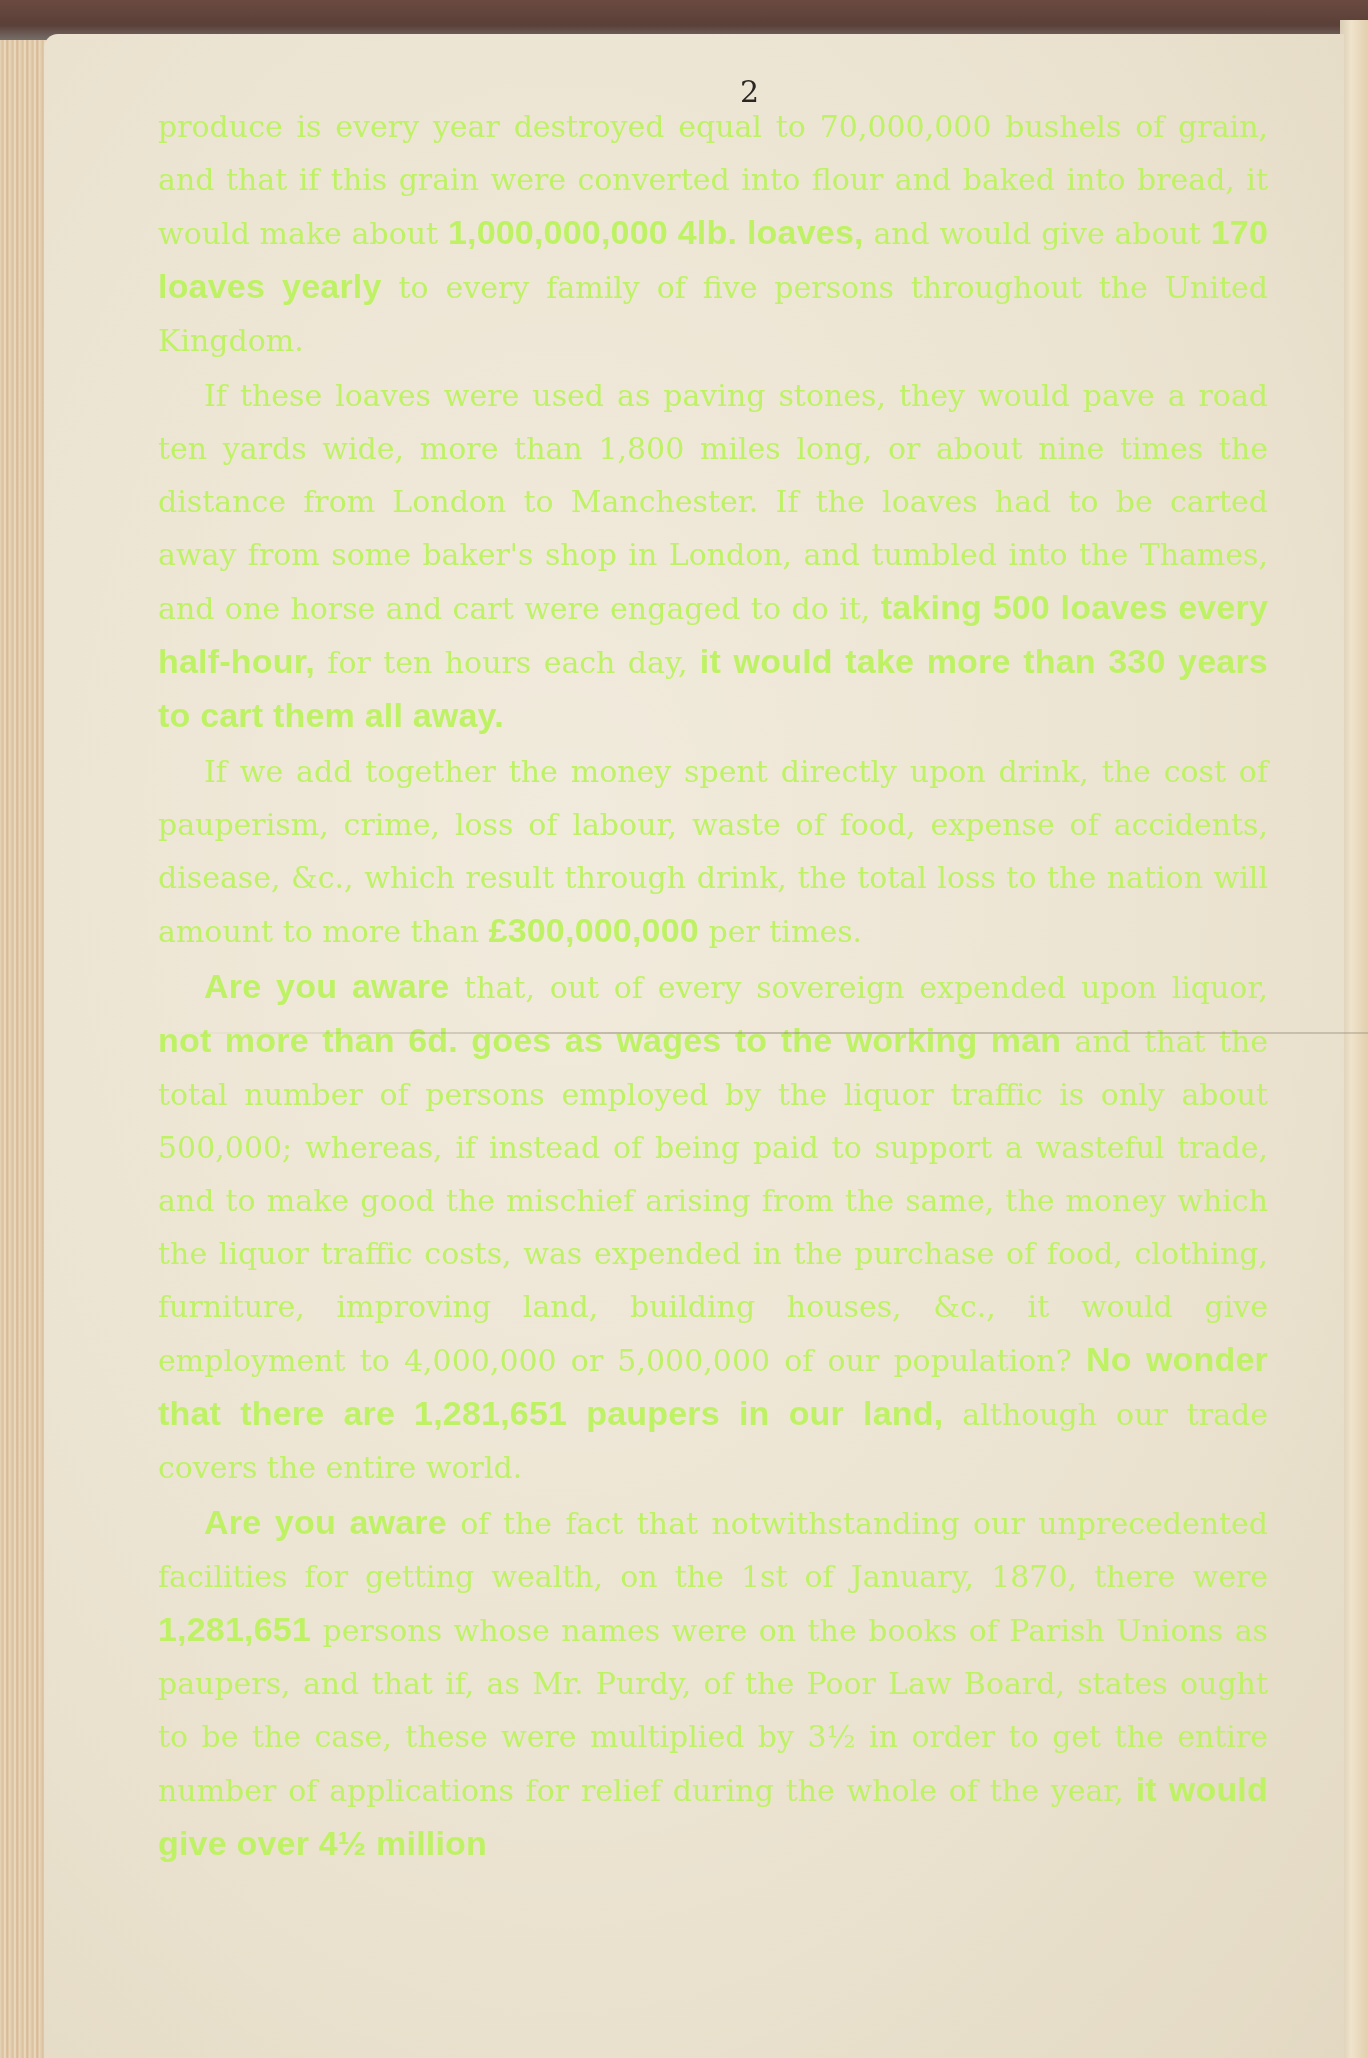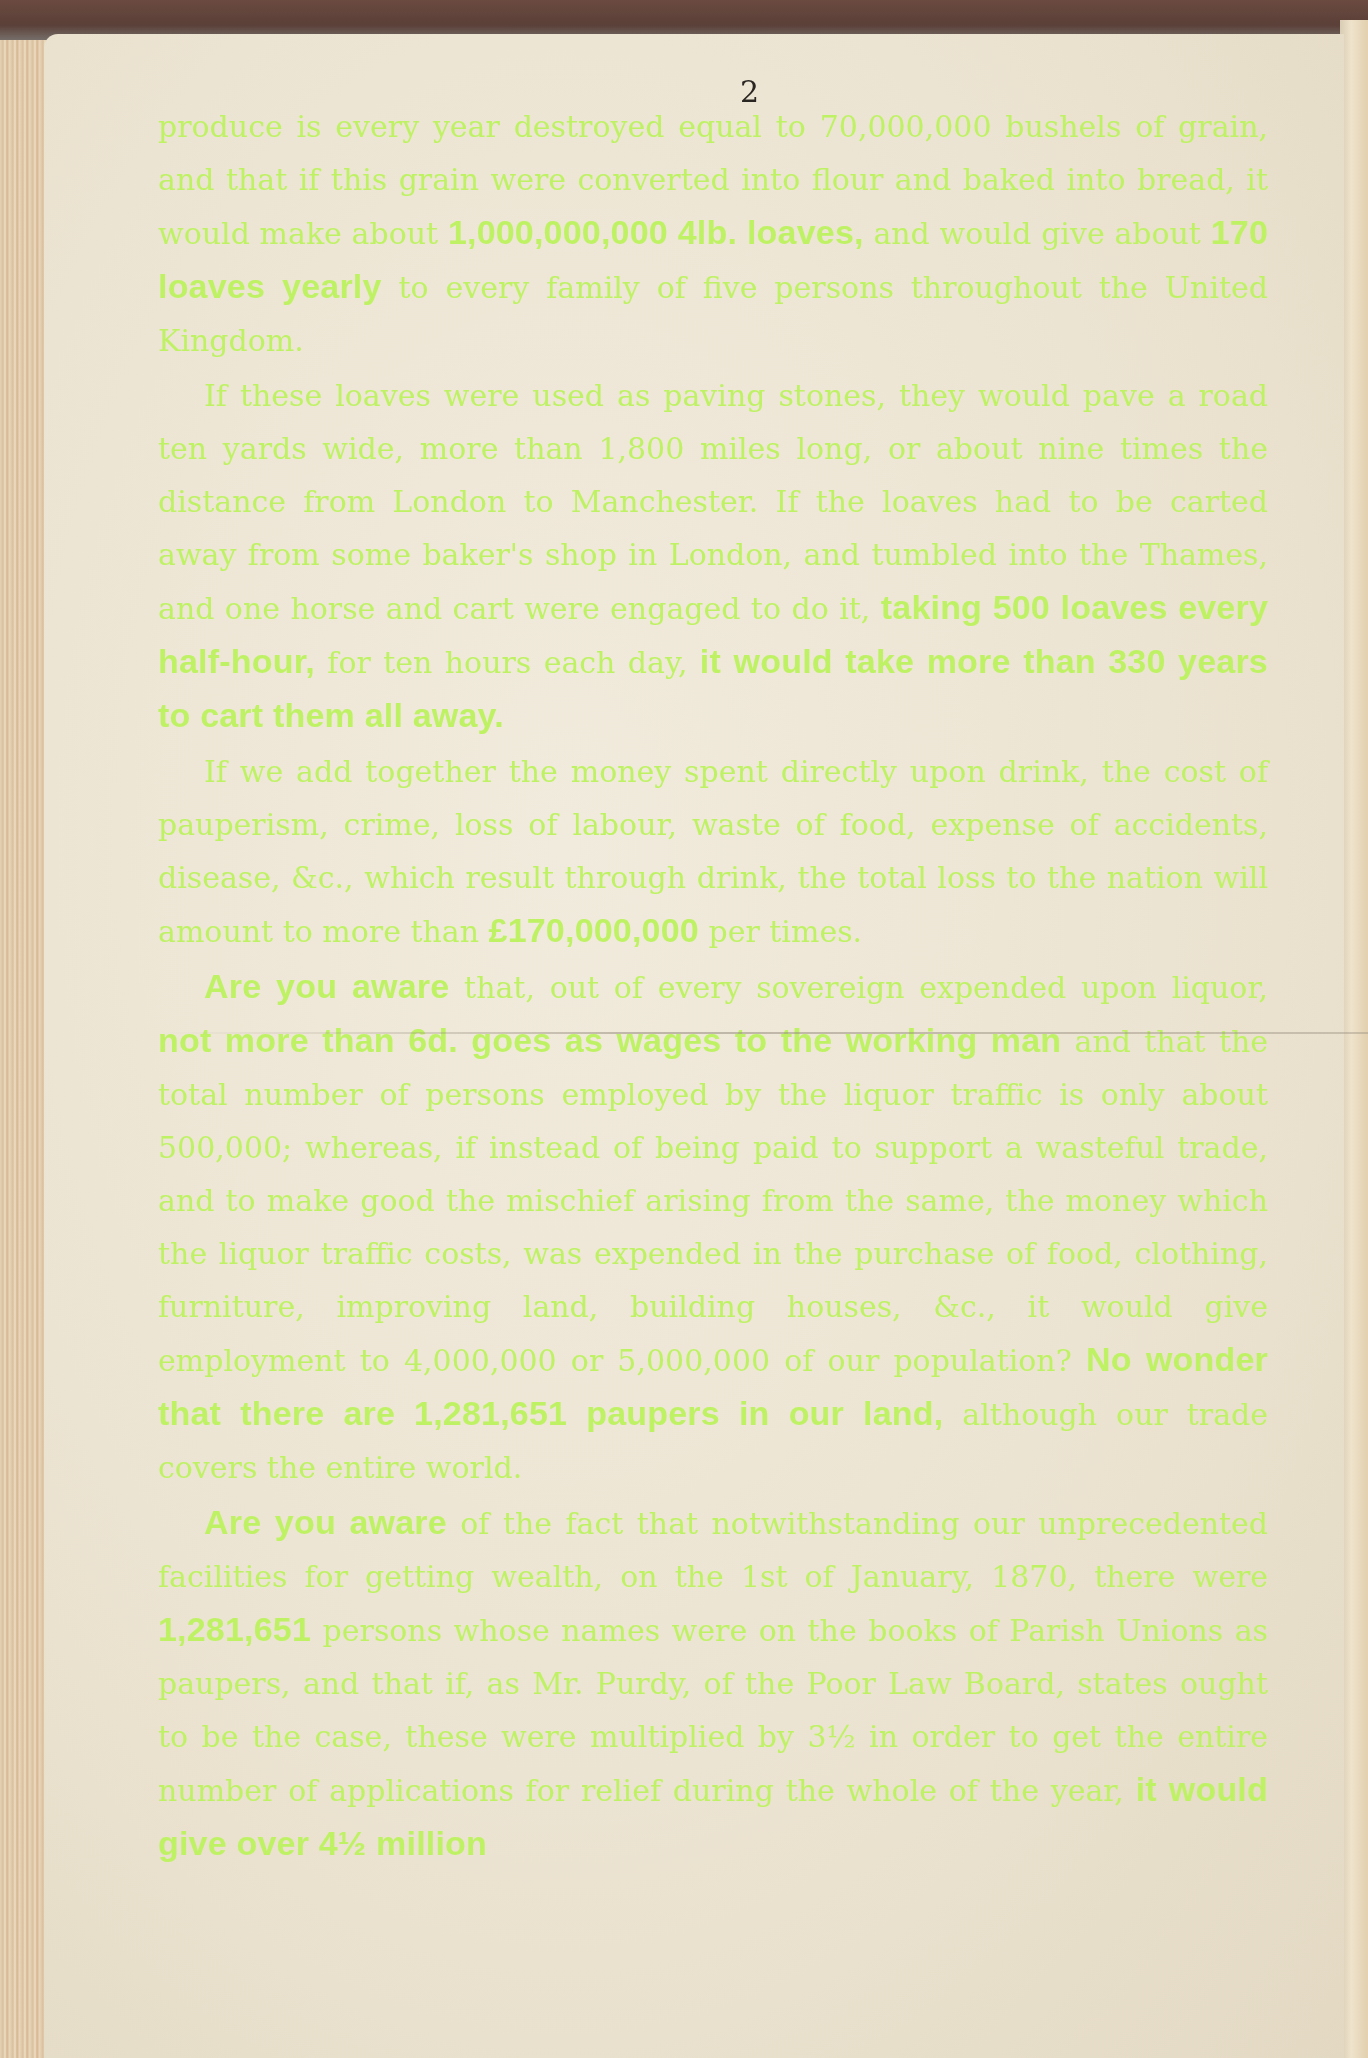--- a/index.html
+++ b/index.html
@@ -57,17 +57,17 @@
 <div class="page-edges"></div>
 <div class="right-edge"></div>
 
 <div class="page">
   <div class="page-number">2</div>
 </div>
 
 <div class="text-block" id="text-block">
     <p class="para"><span>produce is every year destroyed equal to 70,000,000 bushels of grain, and that if this grain were converted into flour and baked into bread, it would make about </span><span class="bold">1,000,000,000 4lb. loaves,</span><span> and would give about </span><span class="bold">170 loaves yearly</span><span> to every family of five persons throughout the United Kingdom.</span></p>
     <p class="para indent"><span>If these loaves were used as paving stones, they would pave a road ten yards wide, more than 1,800 miles long, or about nine times the distance from London to Manchester. If the loaves had to be carted away from some baker's shop in London, and tumbled into the Thames, and one horse and cart were engaged to do it, </span><span class="bold">taking 500 loaves every half-hour,</span><span> for ten hours each day, </span><span class="bold">it would take more than 330 years to cart them all away.</span></p>
-    <p class="para indent"><span>If we add together the money spent directly upon drink, the cost of pauperism, crime, loss of labour, waste of food, expense of accidents, disease, &amp;c., which result through drink, the total loss to the nation will amount to more than </span><span class="bold">£170,000,000</span><span> per times.</span></p>
+    <p class="para indent"><span>If we add together the money spent directly upon drink, the cost of pauperism, crime, loss of labour, waste of food, expense of accidents, disease, &amp;c., which result through drink, the total loss to the nation will amount to more than </span><span class="bold">£300,000,000</span><span> per times.</span></p>
     <p class="para indent"><span class="bold">Are you aware</span><span> that, out of every sovereign expended upon liquor, </span><span class="bold">not more than 6d. goes as wages to the working man</span><span> and that the total number of persons employed by the liquor traffic is only about 500,000; whereas, if instead of being paid to support a wasteful trade, and to make good the mischief arising from the same, the money which the liquor traffic costs, was expended in the purchase of food, clothing, furniture, improving land, building houses, &amp;c., it would give employment to 4,000,000 or 5,000,000 of our population? </span><span class="bold">No wonder that there are 1,281,651 paupers in our land,</span><span> although our trade covers the entire world.</span></p>
     <p class="para indent"><span class="bold">Are you aware</span><span> of the fact that notwithstanding our unprecedented facilities for getting wealth, on the 1st of January, 1870, there were </span><span class="bold">1,281,651</span><span> persons whose names were on the books of Parish Unions as paupers, and that if, as Mr. Purdy, of the Poor Law Board, states ought to be the case, these were multiplied by 3½ in order to get the entire number of applications for relief during the whole of the year, </span><span class="bold">it would give over 4½ million</span></p>
   </div>
 <div class="fold-crease"></div>
 
 </body></html>

